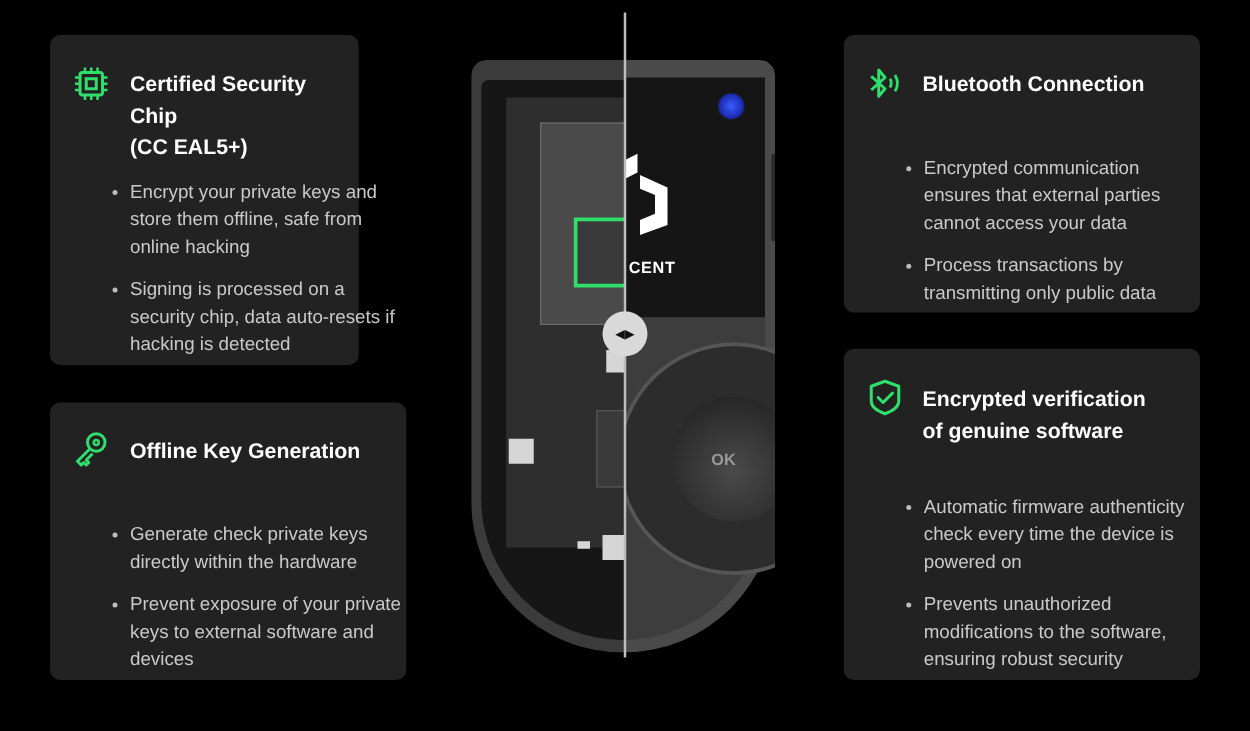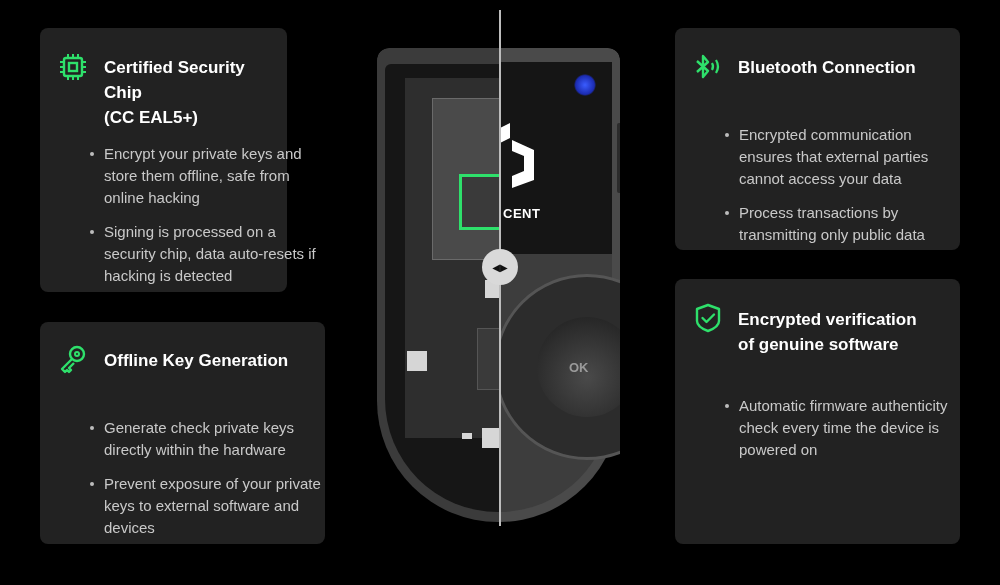--- a/index.html
+++ b/index.html
@@ -109,20 +109,21 @@
   <svg class="icon" style="left:18px;top:24px;" viewBox="0 0 30 30">
     <path d="M4 6 L15 2 L26 6 L26 18 Q26 24 15 28 Q4 24 4 18 Z" fill="none" stroke="#2ee06b" stroke-width="2.4" stroke-linejoin="round"></path>
     <path d="M9.5 15 L13.5 19 L21 11.5" fill="none" stroke="#2ee06b" stroke-width="2.4" stroke-linecap="round" stroke-linejoin="round"></path>
   </svg>
   <div class="title" style="left:63px;top:28px;">
     <div>Encrypted verification</div>
     <div>of genuine software</div>
   </div>
   <ul class="bullets" style="left:30px;top:98px;width:245px;">
     <li>Automatic firmware authenticity check every time the device is powered on</li>
+    <li>Prevents unauthorized modifications to the software, ensuring robust security</li>
   </ul>
 </div>
 
 <div class="device">
   <div class="dev-left">
     <div class="shell-l"></div>
     <div class="shell-inner-l"></div>
     <div class="pcb"></div>
     <div class="pcb2"></div>
     <div class="chip"></div>

